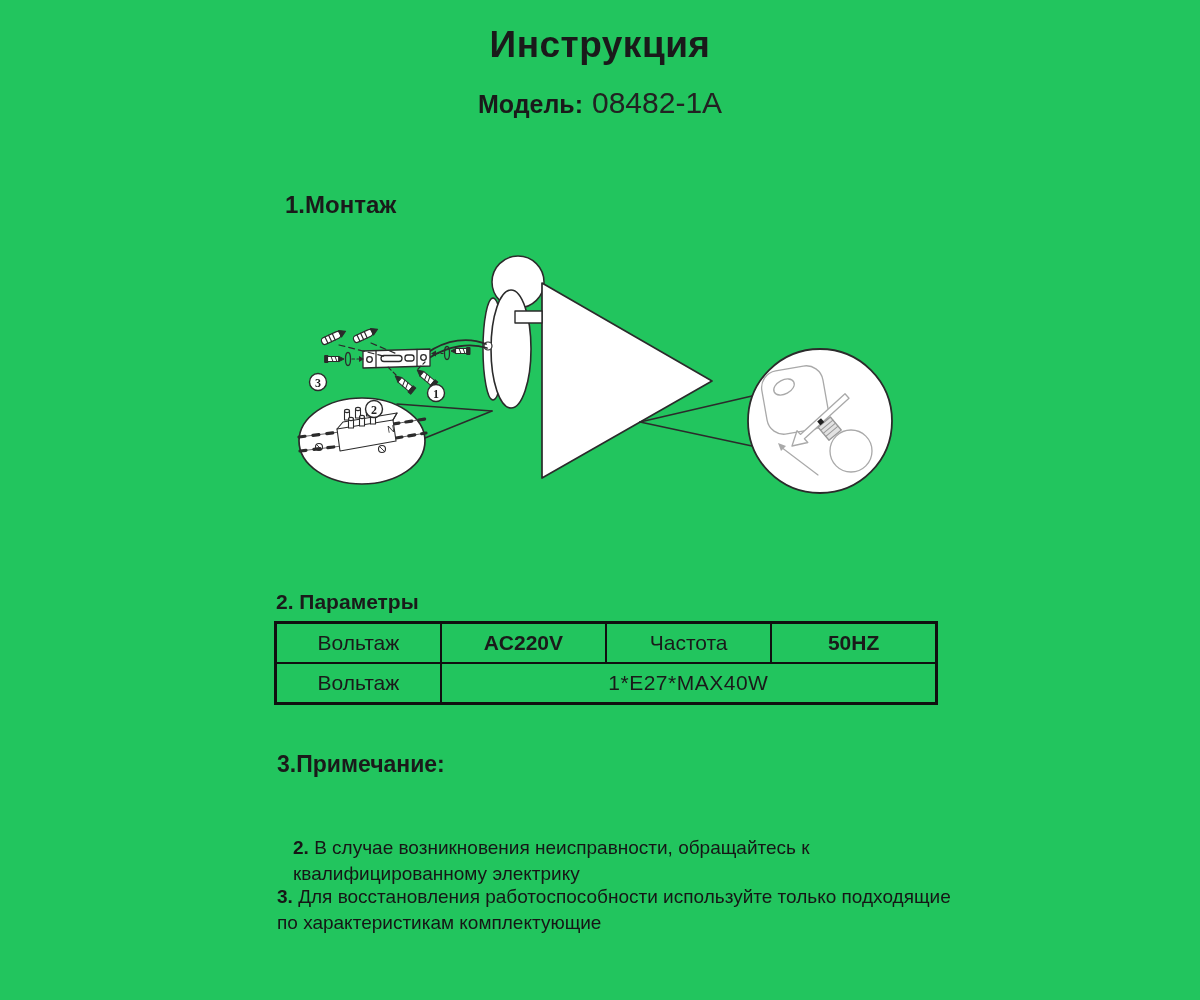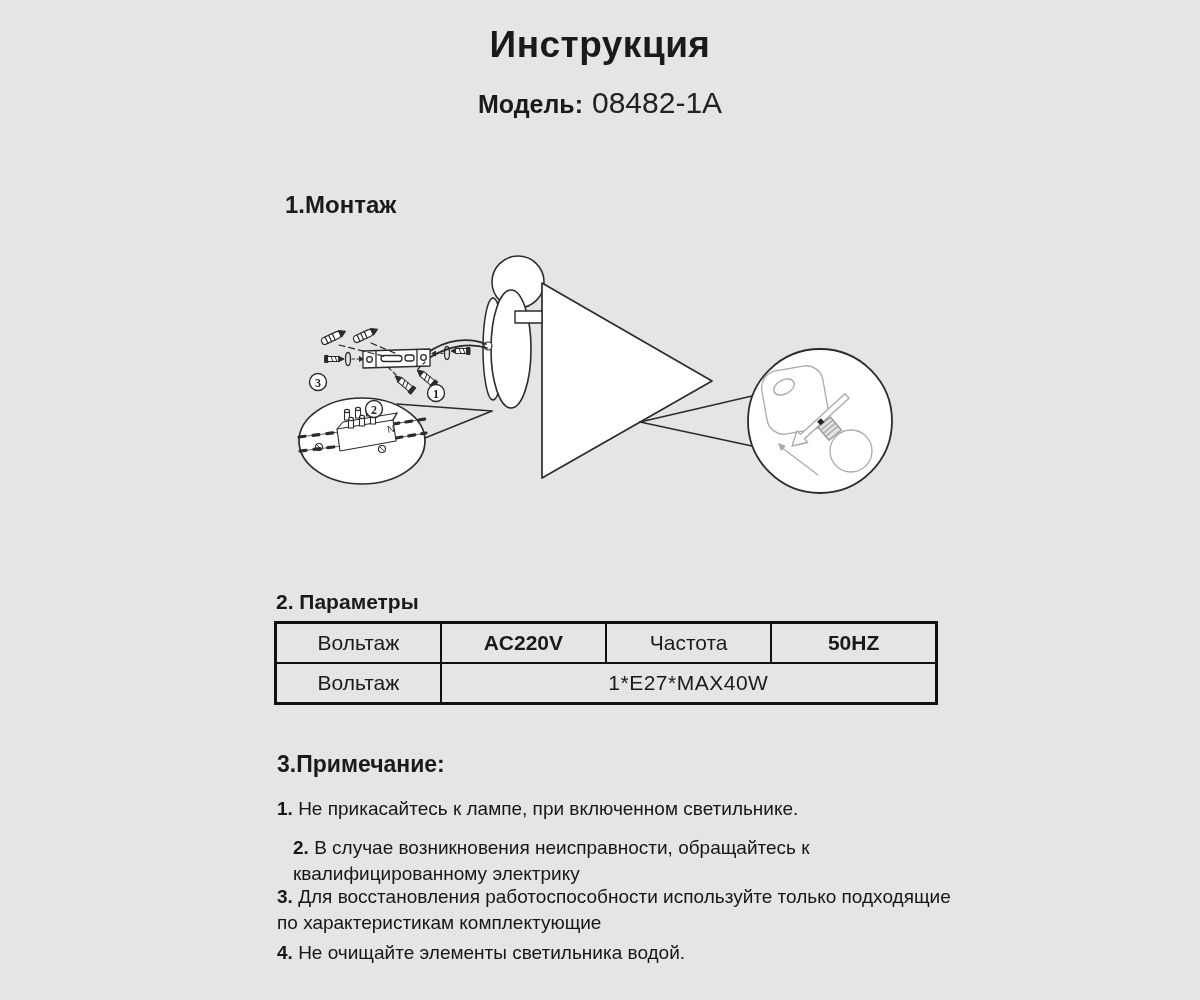--- a/index.html
+++ b/index.html
@@ -1,16 +1,16 @@
 <!DOCTYPE html>
 <html><head>
 <meta charset="utf-8">
 <style>
   html,body{margin:0;padding:0;background:#fff;}
-  .page{position:relative;width:1200px;height:1000px;background:#e5e5e5;overflow:hidden;
+  .page{position:relative;width:1200px;height:1000px;background:#22c55e;overflow:hidden;
         font-family:"Liberation Sans",sans-serif;color:#1a1a1a;}
 
   .title{position:absolute;top:24px;left:0;width:100%;text-align:center;
          font-size:37px;font-weight:700;letter-spacing:.5px;}
   .model-line{position:absolute;top:86px;left:0;width:100%;text-align:center;font-size:25px;}
   .model-label{font-weight:700;}
   .model-value{font-weight:400;font-size:30px;margin-left:9px;color:#222;}
 
   .h-montage{position:absolute;top:191px;left:285px;font-size:24px;font-weight:700;}
   .diagram{position:absolute;top:246px;left:285px;}
@@ -234,30 +234,22 @@
       </tr>
       <tr>
         <td class="power-label">Вольтаж</td>
         <td class="power-value" colspan="3">1*E27*MAX40W</td>
       </tr>
     </tbody>
   </table>
 
   <div class="h-notes">3.Примечание:</div>
 
-  <div class="note note-1">
-    <b>1.</b>
-    <span>Не прикасайтесь к лампе, при включенном светильнике.</span>
-  </div>
   <div class="note note-2">
     <b>2.</b>
     <span>В случае возникновения неисправности, обращайтесь к квалифицированному электрику</span>
   </div>
   <div class="note note-3">
     <b>3.</b>
     <span>Для восстановления работоспособности используйте только подходящие по характеристикам комплектующие</span>
   </div>
-  <div class="note note-4">
-    <b>4.</b>
-    <span>Не очищайте элементы светильника водой.</span>
-  </div>
 
 </div>
 
 </body></html>

